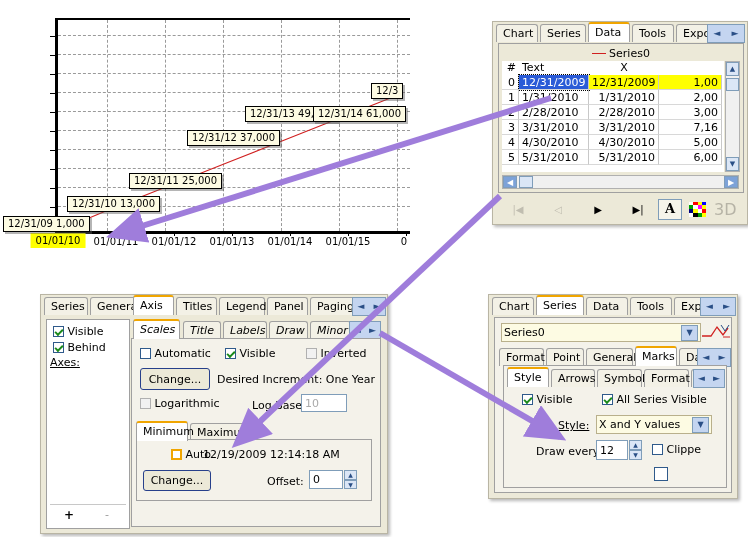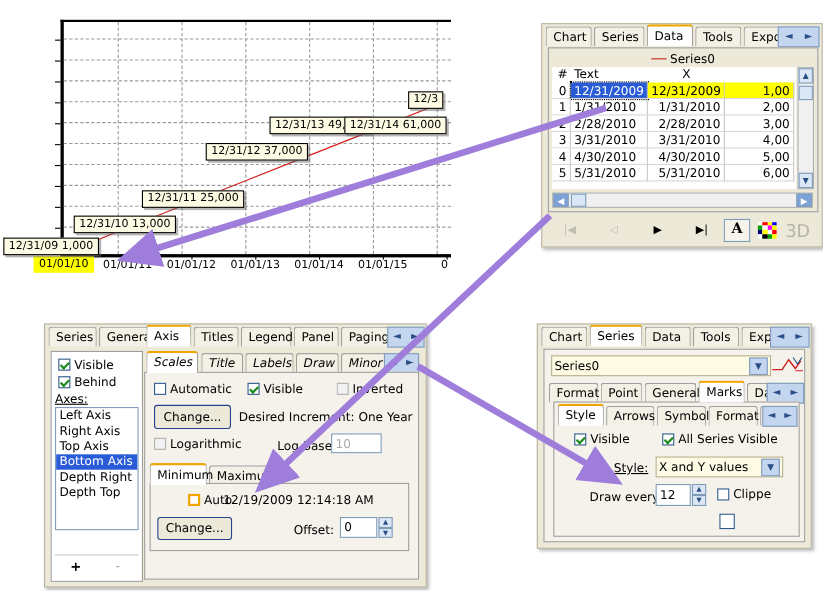--- a/index.html
+++ b/index.html
@@ -187,21 +187,21 @@
       <div class="grow">
         <div class="gnum">2</div>
         <div class="gcell" style="width:70px">2/28/2010</div>
         <div class="gcell right" style="width:70px">2/28/2010</div>
         <div class="gcell right" style="width:63px">3,00</div>
       </div>
       <div class="grow">
         <div class="gnum">3</div>
         <div class="gcell" style="width:70px">3/31/2010</div>
         <div class="gcell right" style="width:70px">3/31/2010</div>
-        <div class="gcell right" style="width:63px">4,00</div>
+        <div class="gcell right" style="width:63px">7,16</div>
       </div>
       <div class="grow">
         <div class="gnum">4</div>
         <div class="gcell" style="width:70px">4/30/2010</div>
         <div class="gcell right" style="width:70px">4/30/2010</div>
         <div class="gcell right" style="width:63px">5,00</div>
       </div>
       <div class="grow">
         <div class="gnum">5</div>
         <div class="gcell" style="width:70px">5/31/2010</div>
@@ -270,28 +270,20 @@
   <div style="position:absolute;left:5px;top:24px;width:82px;height:208px;background:#fff;border:1px solid #a0a0a0;">
     <div style="padding:5px 0 0 6px;">
       <span class="cb on"></span>
       <span class="lbl">Visible</span>
     </div>
     <div style="padding:3px 0 0 6px;">
       <span class="cb on"></span>
       <span class="lbl">Behind</span>
     </div>
     <div style="padding:2px 0 1px 3px;font-size:11px;"><u>Axes:</u></div>
-    <div class="listbox" style="margin:0 3px;height:110px;">
-      <div>Left Axis</div>
-      <div>Right Axis</div>
-      <div>Top Axis</div>
-      <div class="sel">Bottom Axis</div>
-      <div>Depth Right</div>
-      <div>Depth Top</div>
-    </div>
     <div style="position:absolute;left:3px;right:3px;bottom:3px;height:20px;border-top:1px solid #c8c8c8;display:flex;">
       <div style="flex:1;text-align:center;line-height:20px;font-weight:bold;font-size:12px;">+</div>
       <div style="flex:1;text-align:center;line-height:20px;color:#999;font-size:11px;">-</div>
     </div>
   </div>
 
   <div style="position:absolute;left:90px;top:24px;width:250px;height:208px;">
     <div class="tabstrip" style="height:19px;font-style:italic;">
       <div class="tab sel" style="left:2px;width:47px;">Scales</div>
       <div class="tab" style="left:52px;width:38px;">Title</div>

